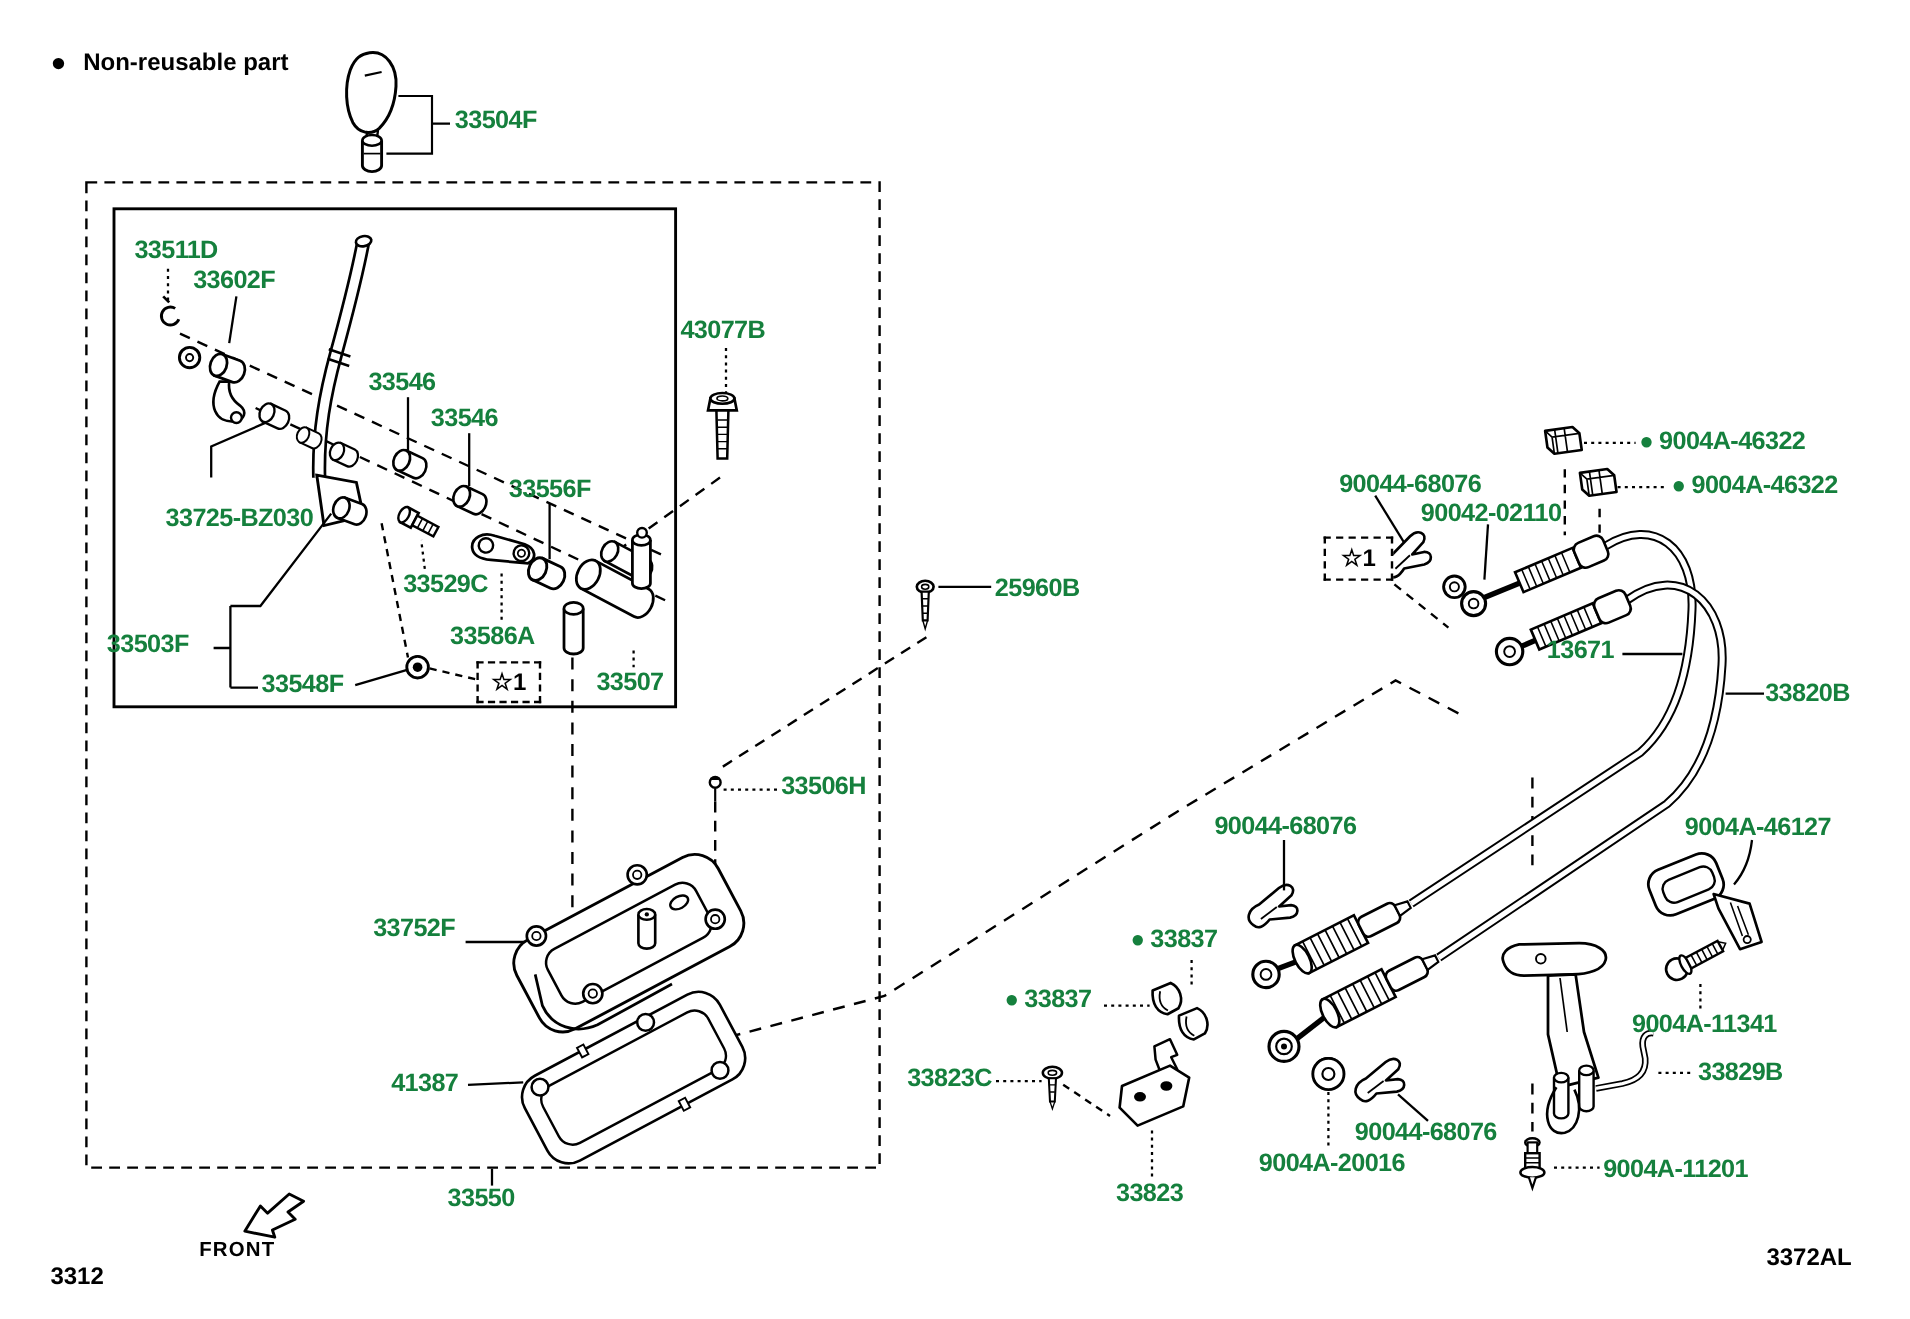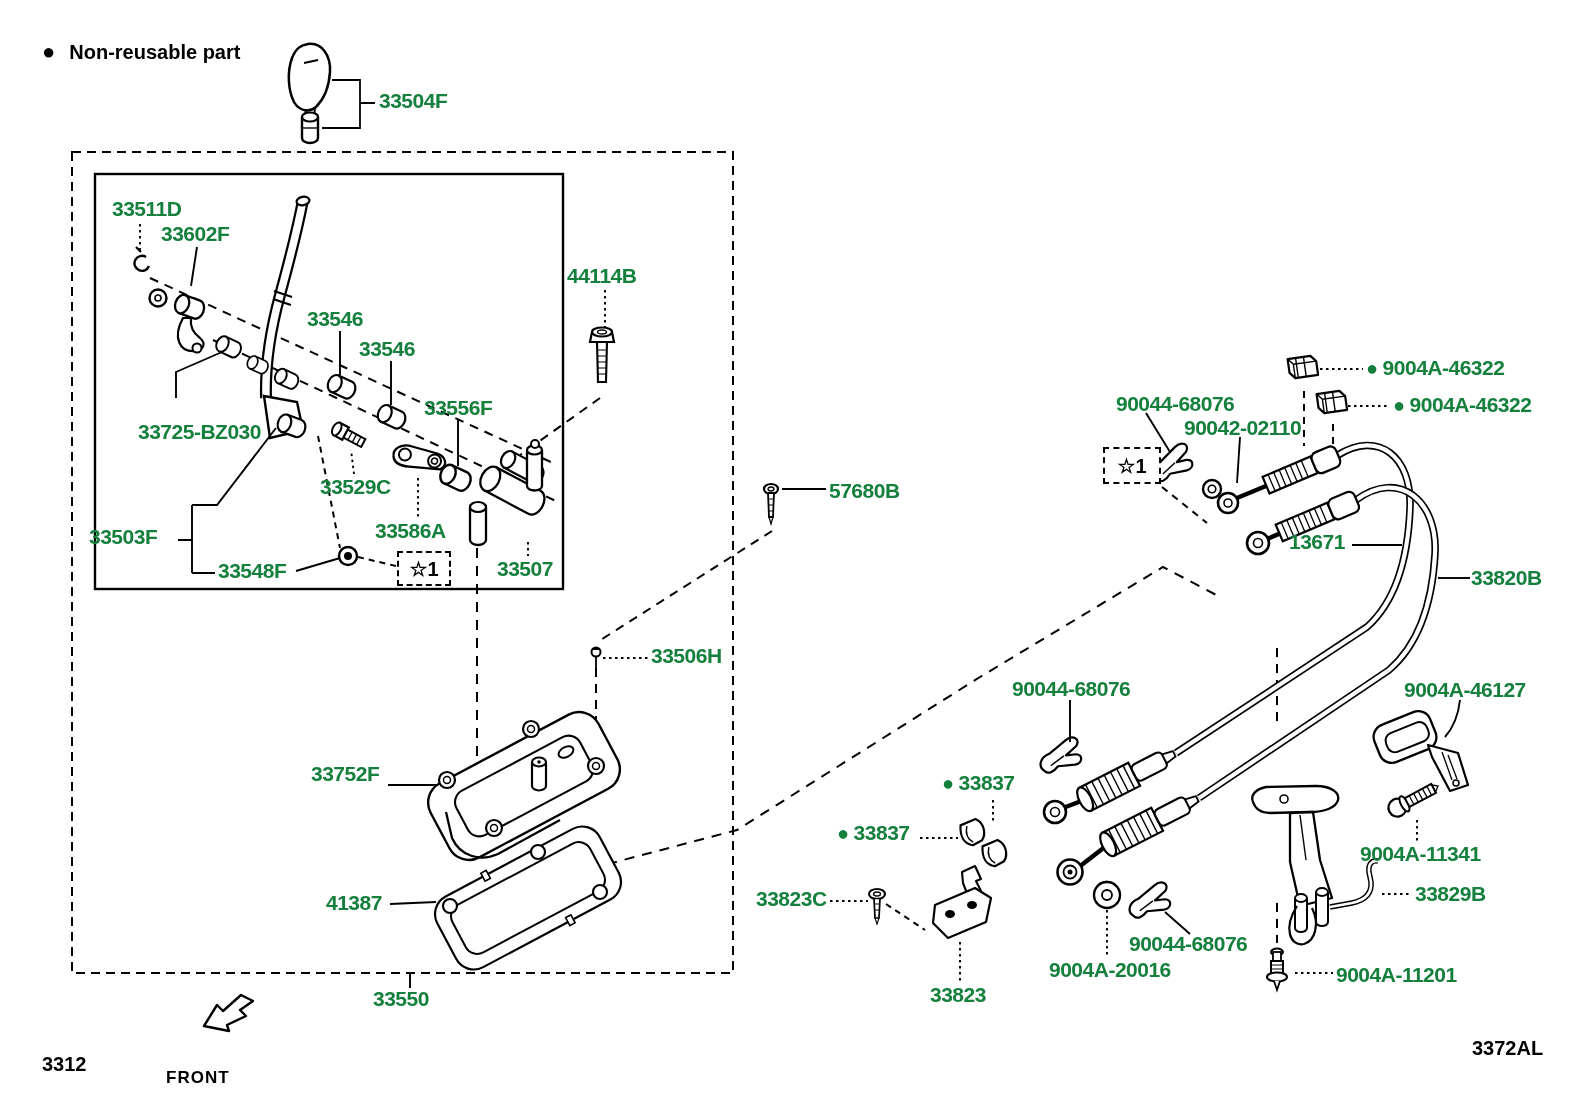--- a/index.html
+++ b/index.html
@@ -11,21 +11,21 @@
   .lbl.withdot{display:flex;align-items:center;gap:5px;}
   .dot{font-size:20px;line-height:1;}
   .legend{position:absolute;left:42px;top:41px;display:flex;align-items:center;gap:14px;
           font:700 20px/1 "Liberation Sans",sans-serif;}
   .legend .dot{font-size:22px;}
   .starbox{position:absolute;border:2px dashed #000;background:#fff;
            font:700 20px/1 "Liberation Sans",sans-serif;
            display:flex;align-items:center;justify-content:center;}
   .code{position:absolute;font:700 20px/1 "Liberation Sans",sans-serif;letter-spacing:0;}
   .code.light{font-weight:700;}
-  .front{position:absolute;font:700 17px/1 "Liberation Sans",sans-serif;letter-spacing:1px;margin-top:36px;}
+  .front{position:absolute;font:700 17px/1 "Liberation Sans",sans-serif;letter-spacing:1px;}
 </style>
 </head>
 <body>
 
 <div class="stage">
 
 <svg class="art" width="1592" height="1099" viewBox="0 0 1592 1099">
   <defs>
     <g id="bush">
       <path d="M-8,-9 L7,-9 A6.5,9 0 1 1 7,9 L-8,9 Z" fill="#fff" stroke="#000" stroke-width="2.2"></path>
@@ -366,27 +366,27 @@
   <span>Non-reusable part</span>
 </div>
 
 <div class="lbl" style="left:379px;top:90px">33504F</div>
 <div class="lbl" style="left:112px;top:198px">33511D</div>
 <div class="lbl" style="left:161px;top:223px">33602F</div>
 <div class="lbl" style="left:307px;top:308px">33546</div>
 <div class="lbl" style="left:359px;top:338px">33546</div>
 <div class="lbl" style="left:138px;top:421px">33725-BZ030</div>
 <div class="lbl" style="left:424px;top:397px">33556F</div>
-<div class="lbl" style="left:320px;top:476px">33529C</div>
+<div class="lbl" style="left:336px;top:476px">33529C</div>
 <div class="lbl" style="left:375px;top:520px">33586A</div>
 <div class="lbl" style="left:89px;top:526px">33503F</div>
 <div class="lbl" style="left:218px;top:560px">33548F</div>
 <div class="lbl" style="left:497px;top:558px">33507</div>
-<div class="lbl" style="left:567px;top:265px">44114B</div>
-<div class="lbl" style="left:829px;top:480px">57680B</div>
+<div class="lbl" style="left:567px;top:265px">43077B</div>
+<div class="lbl" style="left:829px;top:480px">25960B</div>
 <div class="lbl" style="left:651px;top:645px">33506H</div>
 <div class="lbl" style="left:311px;top:763px">33752F</div>
 <div class="lbl" style="left:326px;top:892px">41387</div>
 <div class="lbl" style="left:373px;top:988px">33550</div>
 <div class="lbl" style="left:1116px;top:393px">90044-68076</div>
 <div class="lbl" style="left:1184px;top:417px">90042-02110</div>
 <div class="lbl withdot" style="left:1366px;top:357px">
   <span class="dot">●</span>
   <span>9004A-46322</span>
 </div>

